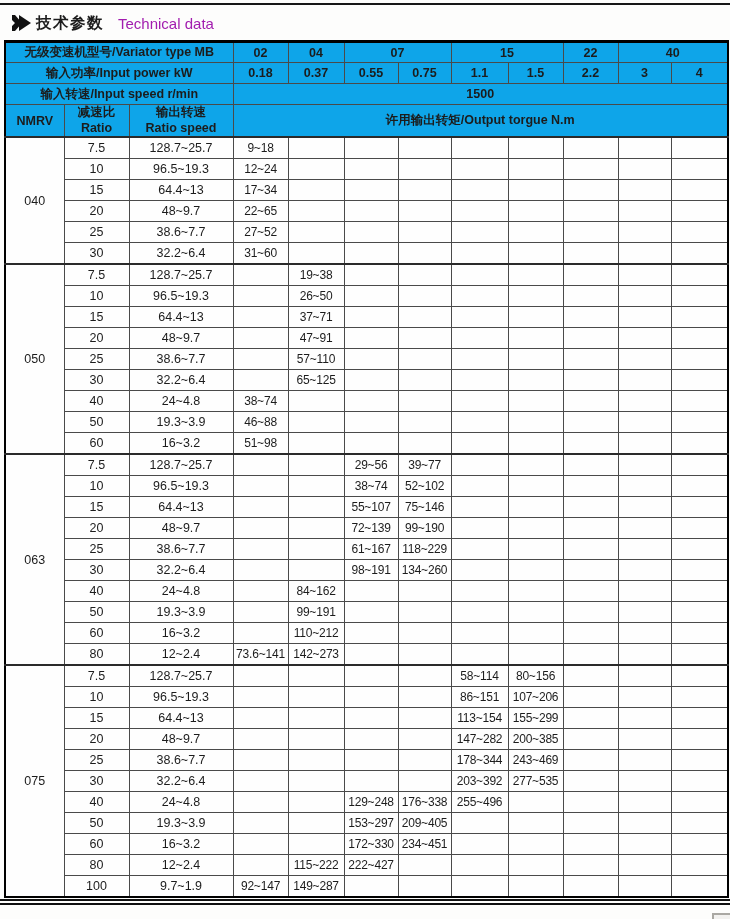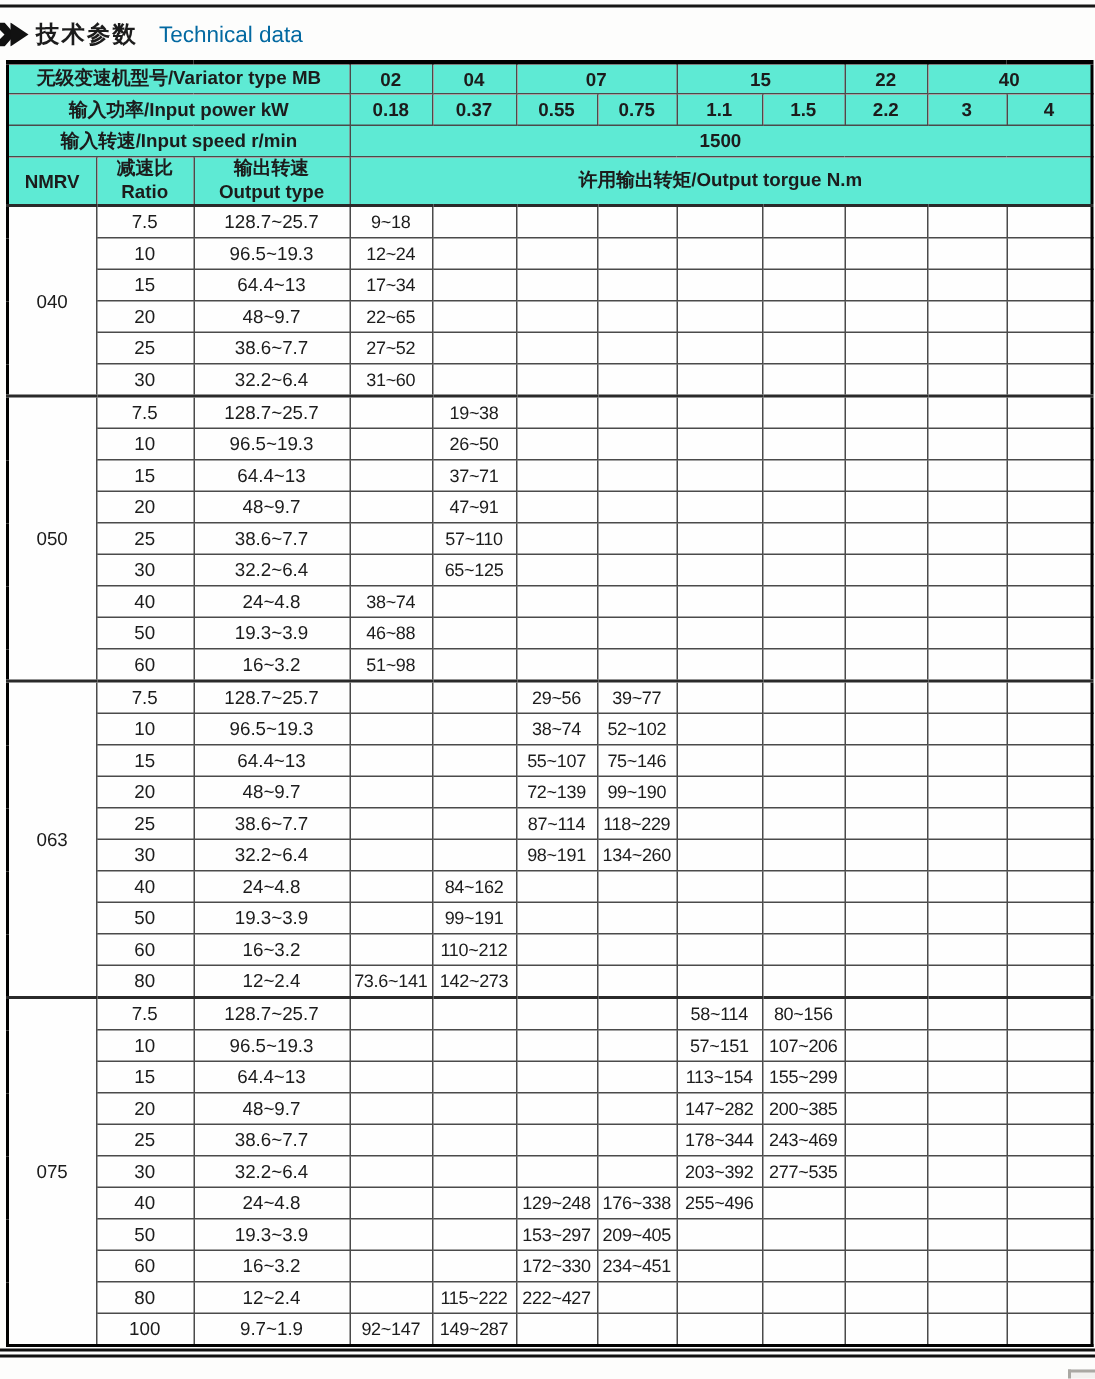--- a/index.html
+++ b/index.html
@@ -16,58 +16,58 @@
     overflow: hidden;
   }
   .top-rule {
     height: 2px;
     background: #161616;
     margin-top: 3px;
   }
   .title-row {
     display: flex;
     align-items: center;
-    padding: 7px 0 6px 0;
+    padding: 7px 0 6px 12px;
     height: 22px;
   }
   .title-icon {
     display: inline-block;
     width: 20px;
     height: 16px;
     margin-right: 4px;
   }
   .title-cjk {
     font-weight: bold;
     font-size: 15.5px;
     letter-spacing: 1.5px;
   }
   .title-en {
     font-size: 15px;
     margin-left: 14px;
-    color: #0369a1;
+    color: #a21caf;
   }
   table.tech-table {
     margin-left: 4px;
     width: 723px;
     border-collapse: collapse;
     table-layout: fixed;
     border: 2px solid #000;
     border-top-width: 3px;
   }
   .tech-table th, .tech-table td {
     border: 1px solid #4a4a4a;
     text-align: center;
     vertical-align: middle;
     padding: 0;
     font-size: 12.5px;
     overflow: hidden;
     white-space: nowrap;
   }
   .tech-table thead th, .tech-table thead td {
-    background: #5eead4;
+    background: #0ea5e9;
     font-weight: bold;
   }
   .tech-table thead tr.h1 { height: 21px; }
   .tech-table thead tr.h4 { height: 26px; }
   .tech-table thead .two-line div { line-height: 1.25; }
   .tech-table tbody td {
     height: 20px;
     background: #fefefe;
     font-weight: normal;
   }
@@ -151,21 +151,21 @@
         <td colspan="9">1500</td>
       </tr>
       <tr class="h4">
         <th>NMRV</th>
         <th class="two-line">
           <div>减速比</div>
           <div>Ratio</div>
         </th>
         <th class="two-line">
           <div>输出转速</div>
-          <div>Output type</div>
+          <div>Ratio speed</div>
         </th>
         <th colspan="9">许用输出转矩/Output torgue N.m</th>
       </tr>
     </thead>
   <tbody id="tbody">
       <tr class="sec-start">
         <td rowspan="6">040</td>
         <td>7.5</td>
         <td>128.7~25.7</td>
         <td class="torque-cell">9~18</td>
@@ -412,21 +412,21 @@
         <td class="torque-cell"></td>
         <td class="torque-cell"></td>
         <td class="torque-cell"></td>
         <td class="torque-cell"></td>
       </tr>
       <tr>
         <td>25</td>
         <td>38.6~7.7</td>
         <td class="torque-cell"></td>
         <td class="torque-cell"></td>
-        <td class="torque-cell">87~114</td>
+        <td class="torque-cell">61~167</td>
         <td class="torque-cell">118~229</td>
         <td class="torque-cell"></td>
         <td class="torque-cell"></td>
         <td class="torque-cell"></td>
         <td class="torque-cell"></td>
         <td class="torque-cell"></td>
       </tr>
       <tr>
         <td>30</td>
         <td>32.2~6.4</td>
@@ -506,21 +506,21 @@
         <td class="torque-cell"></td>
         <td class="torque-cell"></td>
       </tr>
       <tr>
         <td>10</td>
         <td>96.5~19.3</td>
         <td class="torque-cell"></td>
         <td class="torque-cell"></td>
         <td class="torque-cell"></td>
         <td class="torque-cell"></td>
-        <td class="torque-cell">57~151</td>
+        <td class="torque-cell">86~151</td>
         <td class="torque-cell">107~206</td>
         <td class="torque-cell"></td>
         <td class="torque-cell"></td>
         <td class="torque-cell"></td>
       </tr>
       <tr>
         <td>15</td>
         <td>64.4~13</td>
         <td class="torque-cell"></td>
         <td class="torque-cell"></td>

